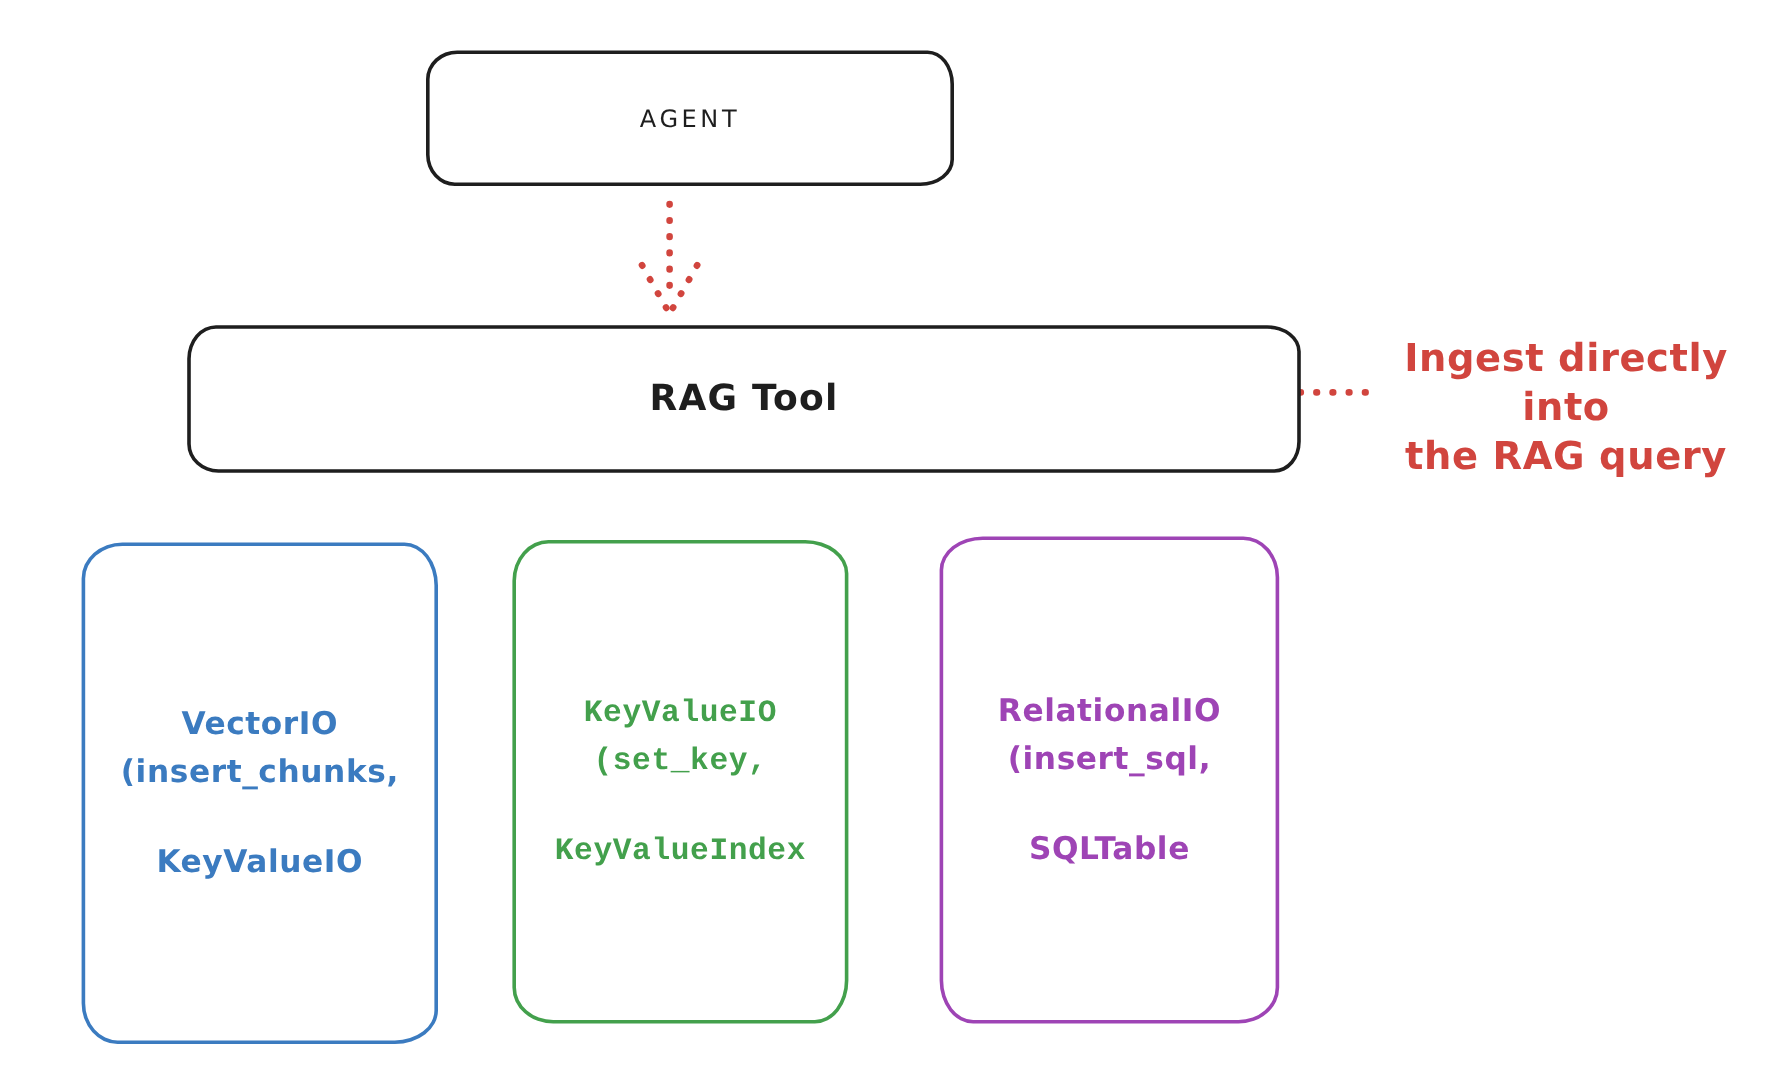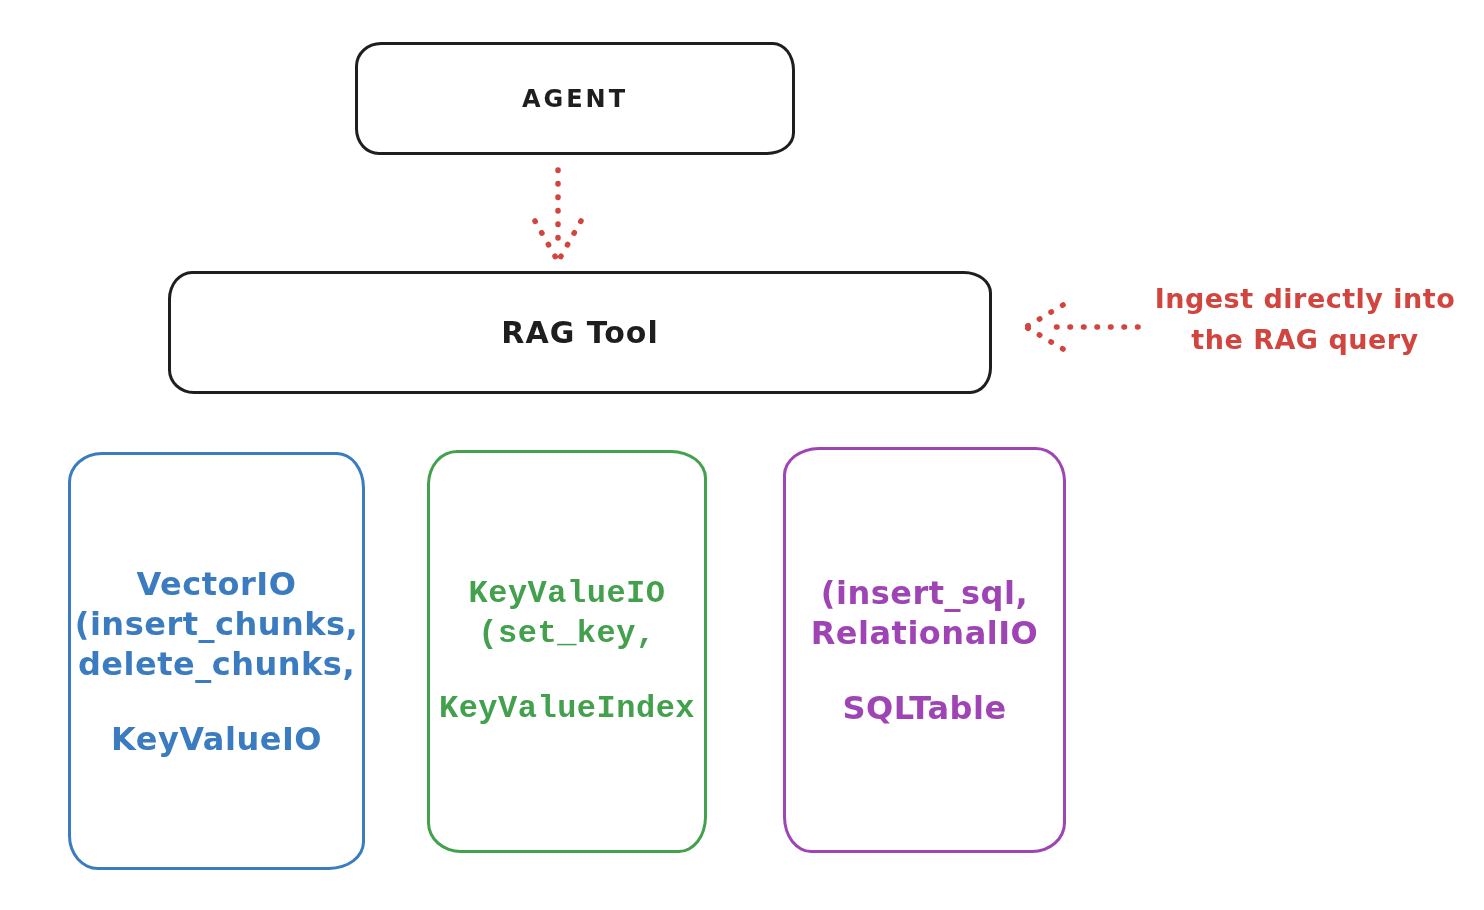--- a/index.html
+++ b/index.html
@@ -27,47 +27,47 @@
     align-items: center;
     justify-content: center;
     color: #1e1e1e;
   }
   .agent-box {
     left: 355px; top: 42px;
     width: 440px; height: 113px;
     border-radius: 26px 22px 28px 24px / 24px 28px 22px 26px;
   }
   .agent-box .label {
-    font-size: 24px;
-    font-weight: 700;
+    font-size: 20px;
+    font-weight: 400;
     letter-spacing: 3px;
   }
   .rag-box {
-    left: 168px; top: 271px;
-    width: 824px; height: 123px;
+    left: 156px; top: 271px;
+    width: 928px; height: 123px;
     border-radius: 24px 28px 22px 26px / 28px 22px 26px 24px;
   }
   .rag-box .label {
     font-size: 30px;
     font-weight: 600;
     letter-spacing: 1px;
   }
   
   .io-box {
     position: absolute;
     border-width: 3.5px;
     border-style: solid;
     background: #ffffff;
     display: flex;
     align-items: center;
     justify-content: center;
     text-align: center;
   }
   .io-box .io-text {
-    font-size: 32px;
+    font-size: 26px;
     font-weight: 600;
     line-height: 40px;
     letter-spacing: 0.5px;
   }
   .io-box .gap { height: 35px; }
   .io-box-vector {
     left: 68px; top: 452px;
     width: 297px; height: 418px;
     border-color: #3b7bc0;
     color: #3b7bc0;
@@ -88,21 +88,21 @@
     color: #9e44b5;
     border-radius: 36px 30px 34px 28px / 28px 34px 30px 36px;
   }
   
   .annotation {
     position: absolute;
     left: 1140px; top: 278px;
     width: 330px;
     text-align: center;
     color: #d1453e;
-    font-size: 27px;
+    font-size: 32px;
     font-weight: 700;
     line-height: 41px;
     letter-spacing: 0.5px;
   }
 </style>
 </head>
 <body>
 
 <div class="canvas">
 
@@ -129,37 +129,36 @@
 
   <div class="annotation">
     <div>Ingest directly into</div>
     <div>the RAG query</div>
   </div>
 
   <div class="io-box io-box-vector">
     <div class="io-text">
       <div>VectorIO</div>
       <div>(insert_chunks,</div>
-      <div>delete_chunks,</div>
       <div class="gap"></div>
       <div>KeyValueIO</div>
     </div>
   </div>
 
   <div class="io-box io-box-keyvalue">
     <div class="io-text">
       <div>KeyValueIO</div>
       <div>(set_key,</div>
       <div class="gap"></div>
       <div>KeyValueIndex</div>
     </div>
   </div>
 
   <div class="io-box io-box-relational">
     <div class="io-text">
+      <div>RelationalIO</div>
       <div>(insert_sql,</div>
-      <div>RelationalIO</div>
       <div class="gap"></div>
       <div>SQLTable</div>
     </div>
   </div>
 
 </div>
 
 </body></html>

